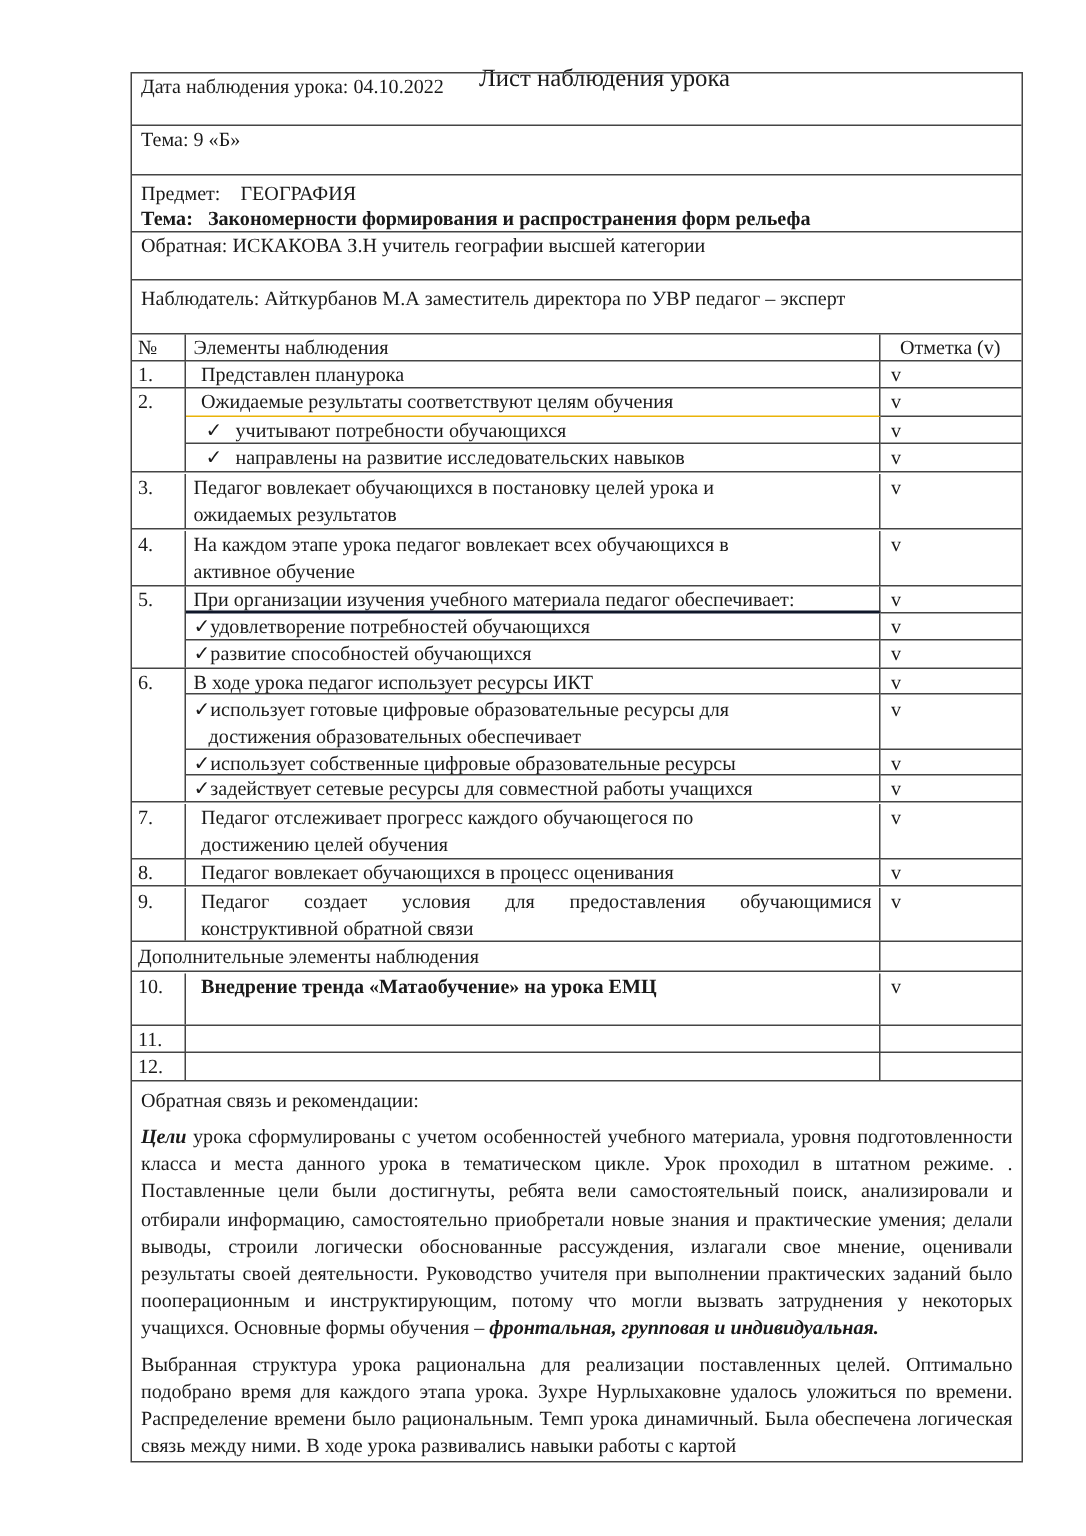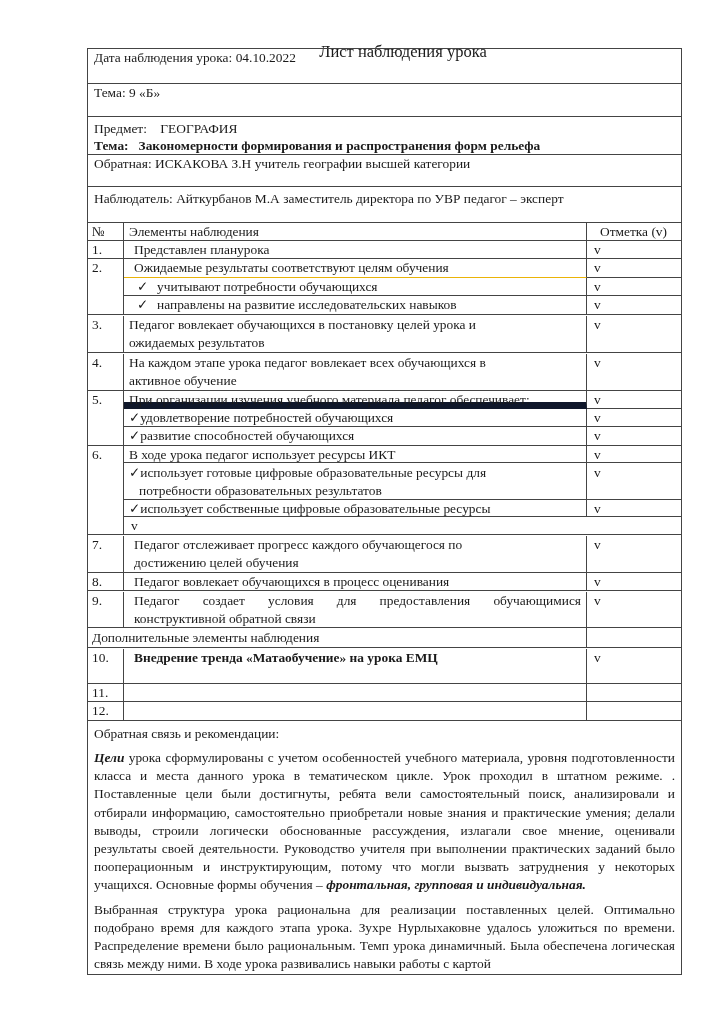--- a/index.html
+++ b/index.html
@@ -122,47 +122,50 @@
     <div class="cell c2">
       <div>На каждом этапе урока педагог вовлекает всех обучающихся в</div>
       <div>активное обучение</div>
     </div>
     <div class="cell c3">v</div>
   </div>
 
   <div class="row">
     <div class="grid">
       <div class="c1" style="grid-row: 1 / span 3; box-sizing:border-box; padding:0 4px; line-height:17.5px;">5.</div>
-      <div class="cell c2" style="height:18px; border-bottom:7px solid #0f172a;">При организации изучения учебного материала педагог обеспечивает:</div>
+      <div class="cell c2" style="height:18px; border-bottom:2px solid #0f172a;">При организации изучения учебного материала педагог обеспечивает:</div>
       <div class="cell c3" style="height:18px; border-bottom:1px solid #444;">v</div>
       <div class="cell c2" style="height:18px; border-bottom:1px solid #444;">
         <span>✓</span><span>удовлетворение потребностей обучающихся</span>
       </div>
       <div class="cell c3" style="height:18px; border-bottom:1px solid #444;">v</div>
       <div class="cell c2" style="height:18px;">
         <span>✓</span><span>развитие способностей обучающихся</span>
       </div>
       <div class="cell c3" style="height:18px;">v</div>
     </div>
   </div>
 
   <div class="row">
     <div class="grid">
       <div class="c1" style="grid-row: 1 / span 4; box-sizing:border-box; padding:0 4px; line-height:17.5px;">6.</div>
       <div class="cell c2" style="height:17px; border-bottom:1px solid #444;">В ходе урока педагог использует ресурсы ИКТ</div>
       <div class="cell c3" style="height:17px; border-bottom:1px solid #444;">v</div>
       <div class="cell c2" style="height:37px; border-bottom:1px solid #444; padding-top:1px;">
         <div><span>✓</span><span>использует готовые цифровые образовательные ресурсы для</span></div>
-        <div style="padding-left:10px;">потребности образовательных результатов</div>
+        <div style="padding-left:10px;">достижения образовательных обеспечивает</div>
       </div>
       <div class="cell c3" style="height:37px; border-bottom:1px solid #444; padding-top:1px;">v</div>
       <div class="cell c2" style="height:17px; border-bottom:1px solid #444;">
         <span>✓</span><span>использует собственные цифровые образовательные ресурсы</span>
       </div>
       <div class="cell c3" style="height:17px; border-bottom:1px solid #444;">v</div>
+      <div class="cell c2" style="height:17px;">
+        <span>✓</span><span>задействует сетевые ресурсы для совместной работы учащихся</span>
+      </div>
       <div class="cell c3" style="height:17px;">v</div>
     </div>
   </div>
 
   <div class="row grid" style="height:38px; padding-top:1px;">
     <div class="cell c1">7.</div>
     <div class="cell c2 indent1">
       <div>Педагог отслеживает прогресс каждого обучающегося по</div>
       <div>достижению целей обучения</div>
     </div>

